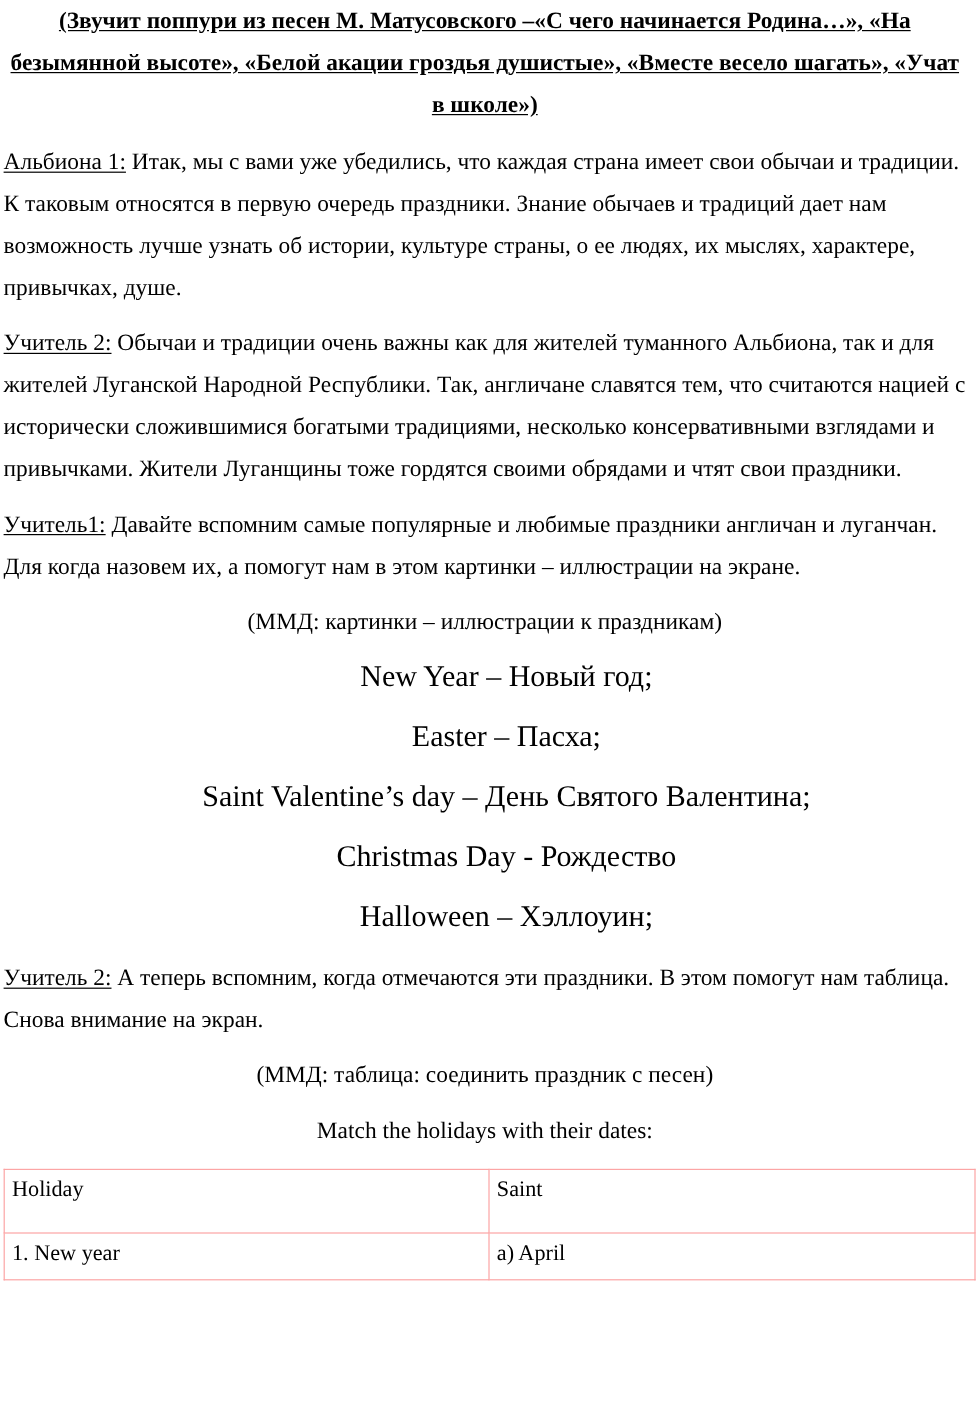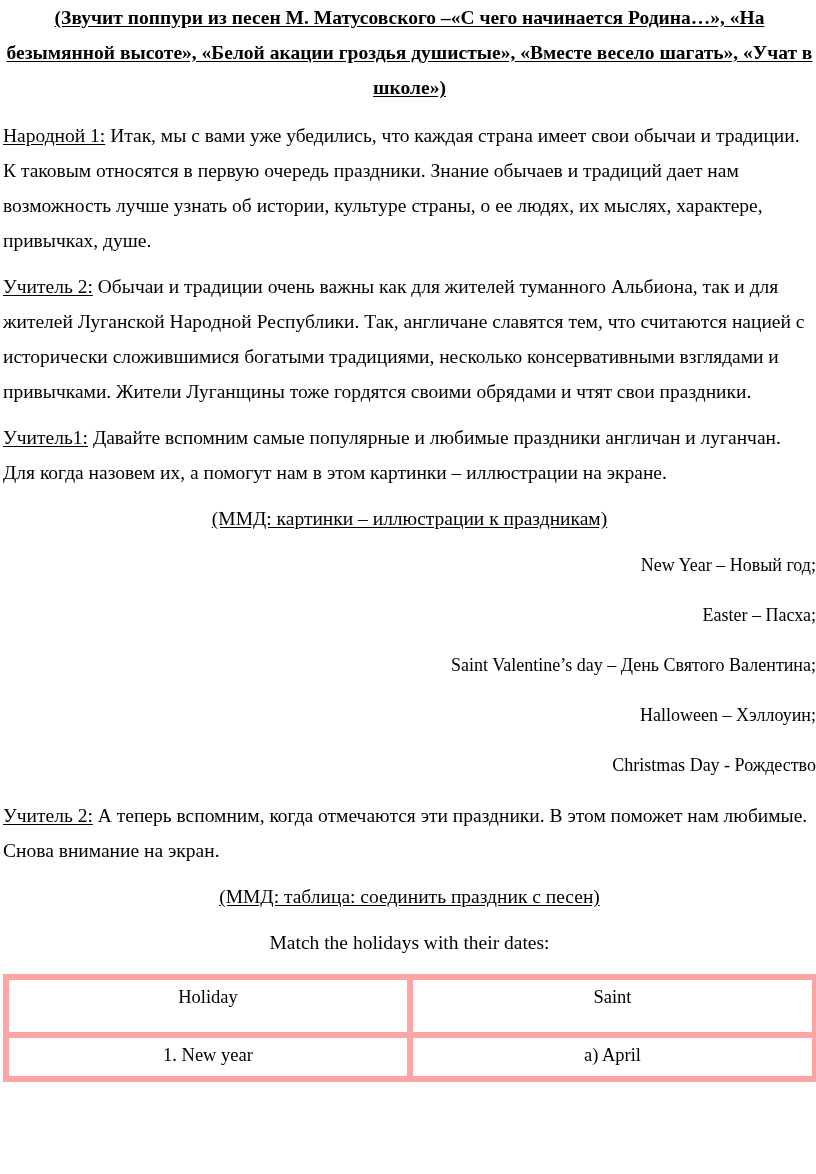--- a/index.html
+++ b/index.html
@@ -14,21 +14,21 @@
     overflow: hidden;
     font-family: "Liberation Serif", "DejaVu Serif", serif;
     color: #000000;
     -webkit-font-smoothing: antialiased;
   }
   .page {
     position: relative;
     width: 816px;
     height: 872px;
     box-sizing: border-box;
-    padding: 0px 0 0px 3px;
+    padding: 0px 11px 0px 3px;
   }
 
   
   p {
     margin: 0;
   }
 
   .para {
     font-size: 19.5px;
     line-height: 35px;
@@ -63,28 +63,27 @@
   }
 
   .mmd {
     font-size: 19.5px;
     line-height: 35px;
     text-align: center;
     margin-bottom: 12px;
     margin-top: 4px;
   }
   .mmd span {
-    text-decoration: underline;
     text-underline-offset: 2px;
   }
 
   .listline {
-    font-size: 18px;
+    font-size: 25px;
     line-height: 34px;
-    text-align: right;
+    text-align: center;
     margin-bottom: 16px;
     margin-left: 36px;
   }
 
   .plain {
     font-size: 19.5px;
     line-height: 34px;
     text-align: center;
     margin-bottom: 14px;
   }
@@ -93,22 +92,22 @@
   .tbl-wrap {
     margin-top: 10px;
   }
   table.match {
     border-collapse: collapse;
     width: 809px;
     table-layout: fixed;
     font-size: 18.5px;
   }
   table.match td {
-    border: 6px solid #fca5a5;
-    text-align: center;
+    border: 1px solid #fca5a5;
+    text-align: left;
     vertical-align: top;
     padding: 4px 6px 4px 6px;
     line-height: 26px;
   }
   table.match tr.head td {
     height: 44px;
   }
   table.match tr.body td {
     height: 30px;
   }
@@ -119,44 +118,44 @@
 <body>
 
 <div class="page">
 
   <p class="hdr-block">
     <span class="u">(Звучит поппури из песен М. Матусовского –«С чего начинается Родина…», «На безымянной высоте», «Белой акации гроздья душистые», «Вместе весело шагать», «Учат в школе»)</span>
   </p>
 
 
   <p class="para">
-    <span class="speaker">Народной 1:</span><span> Итак, мы с вами уже убедились, что каждая страна имеет свои обычаи и традиции.  К таковым относятся в первую очередь праздники. Знание обычаев и традиций дает нам возможность лучше узнать об истории, культуре страны, о ее людях, их мыслях, характере, привычках, душе.</span>
+    <span class="speaker">Альбиона 1:</span><span> Итак, мы с вами уже убедились, что каждая страна имеет свои обычаи и традиции.  К таковым относятся в первую очередь праздники. Знание обычаев и традиций дает нам возможность лучше узнать об истории, культуре страны, о ее людях, их мыслях, характере, привычках, душе.</span>
   </p>
 
   <p class="para">
     <span class="speaker">Учитель 2:</span><span> Обычаи и традиции очень важны как для жителей туманного Альбиона, так и для жителей Луганской Народной Республики. Так, англичане славятся тем, что считаются нацией с исторически сложившимися богатыми традициями, несколько консервативными взглядами и привычками. Жители Луганщины тоже гордятся своими обрядами и чтят свои праздники.</span>
   </p>
 
   <p class="para">
     <span class="speaker">Учитель1:</span><span> Давайте вспомним самые популярные и любимые праздники англичан и луганчан. Для когда назовем их, а помогут нам в этом картинки – иллюстрации на экране.</span>
   </p>
 
   <p class="mmd">
     <span>(ММД: картинки – иллюстрации к праздникам)</span>
   </p>
 
 
   <p class="listline">New Year – Новый год;</p>
   <p class="listline">Easter – Пасха;</p>
   <p class="listline">Saint Valentine’s day – День Святого Валентина;</p>
+  <p class="listline">Christmas Day - Рождество</p>
   <p class="listline">Halloween – Хэллоуин;</p>
-  <p class="listline">Christmas Day - Рождество</p>
 
   <p class="para">
-    <span class="speaker">Учитель 2:</span><span> А теперь вспомним, когда отмечаются эти праздники. В этом поможет нам любимые. Снова внимание на экран.</span>
+    <span class="speaker">Учитель 2:</span><span> А теперь вспомним, когда отмечаются эти праздники. В этом помогут нам таблица. Снова внимание на экран.</span>
   </p>
 
   <p class="mmd">
     <span>(ММД: таблица: соединить праздник с песен)</span>
   </p>
 
   <p class="plain">Match the holidays with their dates:</p>
 
   <div class="tbl-wrap">
     <table class="match">

